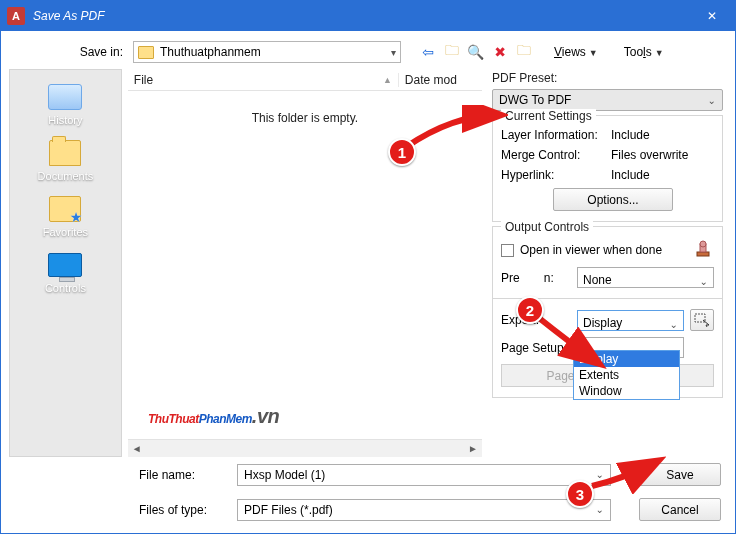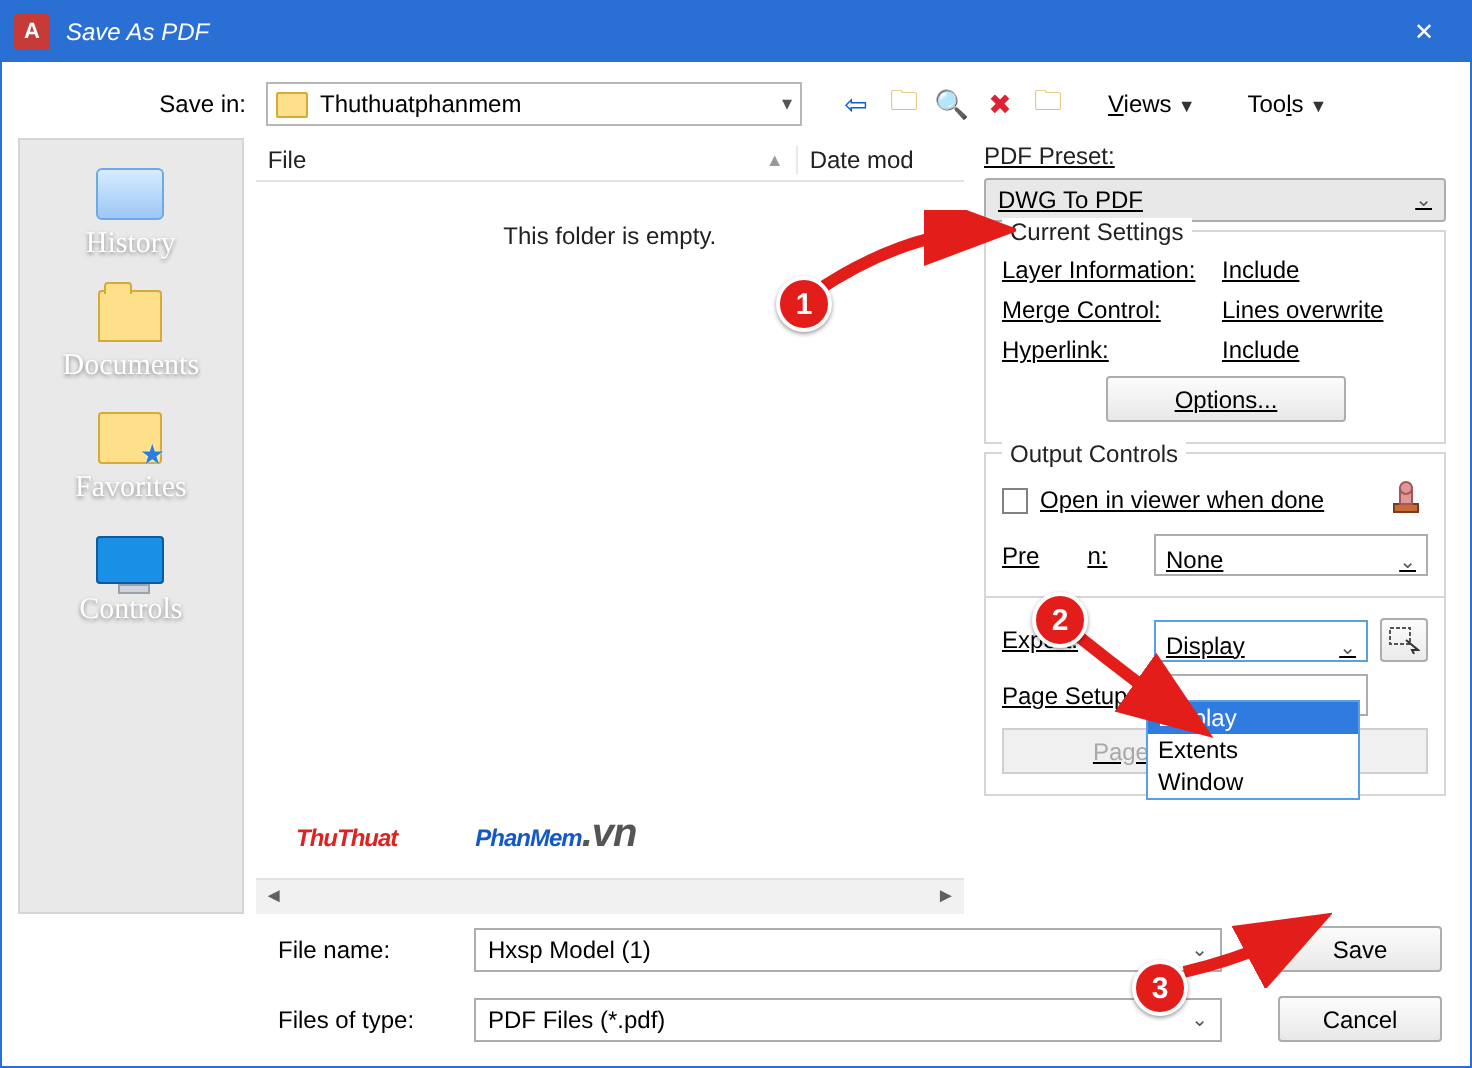--- a/index.html
+++ b/index.html
@@ -22,21 +22,21 @@
 .toolbar-icons { display: flex; align-items: center; gap: 6px; margin-left: 14px; }
 .ti { width: 18px; height: 18px; display: flex; align-items: center; justify-content: center; color: #0b5cd6; font-size: 14px; }
 .menu-group { display: flex; align-items: center; gap: 2px; margin-left: 12px; }
 .menu-btn { padding: 2px 4px; border: 1px solid transparent; }
 .dd { font-size: 9px; color: #333; margin-left: 3px; }
 
 .middle { flex: 1; display: flex; gap: 6px; overflow: hidden; }
 
 .sidebar { width: 114px; background: linear-gradient(#fafafa,#f0f0f0); border: 1px solid #d5d5d5; display: flex; flex-direction: column; align-items: center; padding-top: 6px; gap: 4px; }
 .sidebar .item { display: flex; flex-direction: column; align-items: center; color: #fff; padding: 4px 0 2px; width: 100%; text-shadow: 0 0 2px #555; }
-.sidebar .item .lbl { color: #fff; font-size: 15px; font-family: Liberation Serif, serif; }
+.sidebar .item .lbl { color: #fff; font-size: 11px; }
 .sidebar .icon-wrap { width: 40px; height: 34px; display: flex; align-items: center; justify-content: center; }
 .sidebar { background: #e9e9e9; }
 .sidebar .item .lbl { color: #fff; text-shadow: 0 1px 2px rgba(0,0,0,.45); }
 
 .ico-history { width:34px; height:26px; background: linear-gradient(#d7ecff,#9cc7f5); border:1px solid #6ea8e8; border-radius:3px; position:relative; }
 .ico-documents { width:32px; height:26px; background:#ffe08a; border:1px solid #d6a93a; border-radius:2px 2px 0 0; position:relative; }
 .ico-documents::before { content:""; position:absolute; top:-5px; left:2px; width:12px; height:5px; background:#ffe08a; border:1px solid #d6a93a; border-bottom:none; border-radius:2px 2px 0 0; }
 .ico-favorites { width:32px; height:26px; background:#ffe08a; border:1px solid #d6a93a; border-radius:2px; position:relative; }
 .ico-favorites::after { content:"★"; position:absolute; right:-2px; bottom:-4px; color:#2b7de0; font-size:14px; text-shadow:0 0 1px #fff; }
 .ico-ftp { width:36px; height:28px; background:linear-gradient(#fff,#dce5ef); border:1px solid #9fb4cc; border-radius:3px; position:relative; }
@@ -49,21 +49,21 @@
 .listhdr { height: 22px; display: flex; align-items: center; border-bottom: 1px solid #e3e3e3; }
 .col { padding: 0 6px; color:#222; }
 .col.name { width: 270px; display:flex; align-items:center; }
 .col.name .sort { margin-left:auto; color:#999; font-size:9px; }
 .col.date { flex:1; border-left:1px solid #e9e9e9; }
 .empty-msg { text-align: center; padding-top: 20px; color:#222; }
 .hscroll { height: 18px; background:#f1f1f1; display:flex; align-items:center; border-top:1px solid #e2e2e2; }
 .hscroll .arrow { width:18px; height:16px; display:flex; align-items:center; justify-content:center; color:#606060; font-size:10px; }
 .hscroll .track { flex:1; height:16px; background:#f1f1f1; position:relative; }
 
-.rightpanel { flex: 1; padding: 2px 4px; display:flex; flex-direction:column; gap:4px;text-decoration:underline; }
+.rightpanel { flex: 1; padding: 2px 4px; display:flex; flex-direction:column; gap:4px; }
 .rp-label { color:#222; }
 .preset-select { height:22px; border:1px solid #adadad; border-radius:2px; background:#e8e8e8; display:flex; align-items:center; padding:0 6px; }
 .preset-select .sel-arrow { margin-left:auto; font-size:10px; color:#555; }
 .groupbox { border:1px solid #d6d6d6; padding:6px 8px 10px; position:relative; }
 .groupbox > .gtitle { position:relative; top:-13px; background:#fff; display:inline-block; padding:0 4px; color:#222; }
 .groupbox .inner { margin-top:-8px; display:flex; flex-direction:column; gap:6px; }
 .kv { display:flex; }
 .kv .k { width:110px; }
 .kv .v { }
 .options-btn { width:120px; height:23px; border:1px solid #adadad; background:linear-gradient(#fcfcfc,#e8e8e8); border-radius:2px; align-self:center;margin-left:11px; }
@@ -93,21 +93,21 @@
 .brow .binput .sel-arrow { margin-left:auto; font-size:10px; color:#555; }
 .action-btn { width:82px; height:23px; border:1px solid #adadad; background:linear-gradient(#fcfcfc,#e8e8e8); border-radius:2px; margin-left:auto; }
 
 
 .anno { position:absolute; pointer-events:none; z-index:100; }
 .badge { width:28px; height:28px; border-radius:50%; background:#e31d1a; border:2px solid #fff; color:#fff; font-weight:bold; font-size:15px; display:flex; align-items:center; justify-content:center; box-shadow:0 1px 2px rgba(0,0,0,.4); }
 .arrow-svg { position:absolute; }
 
 .watermark { position:absolute; left:148px; top:402px; font-size:23px; font-weight:bold; font-style:italic; z-index:60; letter-spacing:-0.5px; }
 .watermark .r { color:#d22; }
-.watermark .b { color:#1559c4;margin-left:39px; }
+.watermark .b { color:#1559c4; }
 .watermark .g { color:#555; font-size:20px; }
 
 </style>
 </head>
 <body>
 
 <div class="window">
 
   <div class="titlebar">
     <div class="app-icon">A</div>
@@ -199,21 +199,21 @@
 
         <div class="groupbox">
           <span class="gtitle">Current Settings</span>
           <div class="inner">
             <div class="kv">
                 <span class="k">Layer Information:</span>
                 <span class="v">Include</span>
               </div>
             <div class="kv">
                 <span class="k">Merge Control:</span>
-                <span class="v">Lines overwrite</span>
+                <span class="v">Files overwrite</span>
               </div>
             <div class="kv">
                 <span class="k">Hyperlink:</span>
                 <span class="v">Include</span>
               </div>
             <button class="options-btn">Options...</button>
           </div>
         </div>
 
         <div class="groupbox" style="position:relative;">

